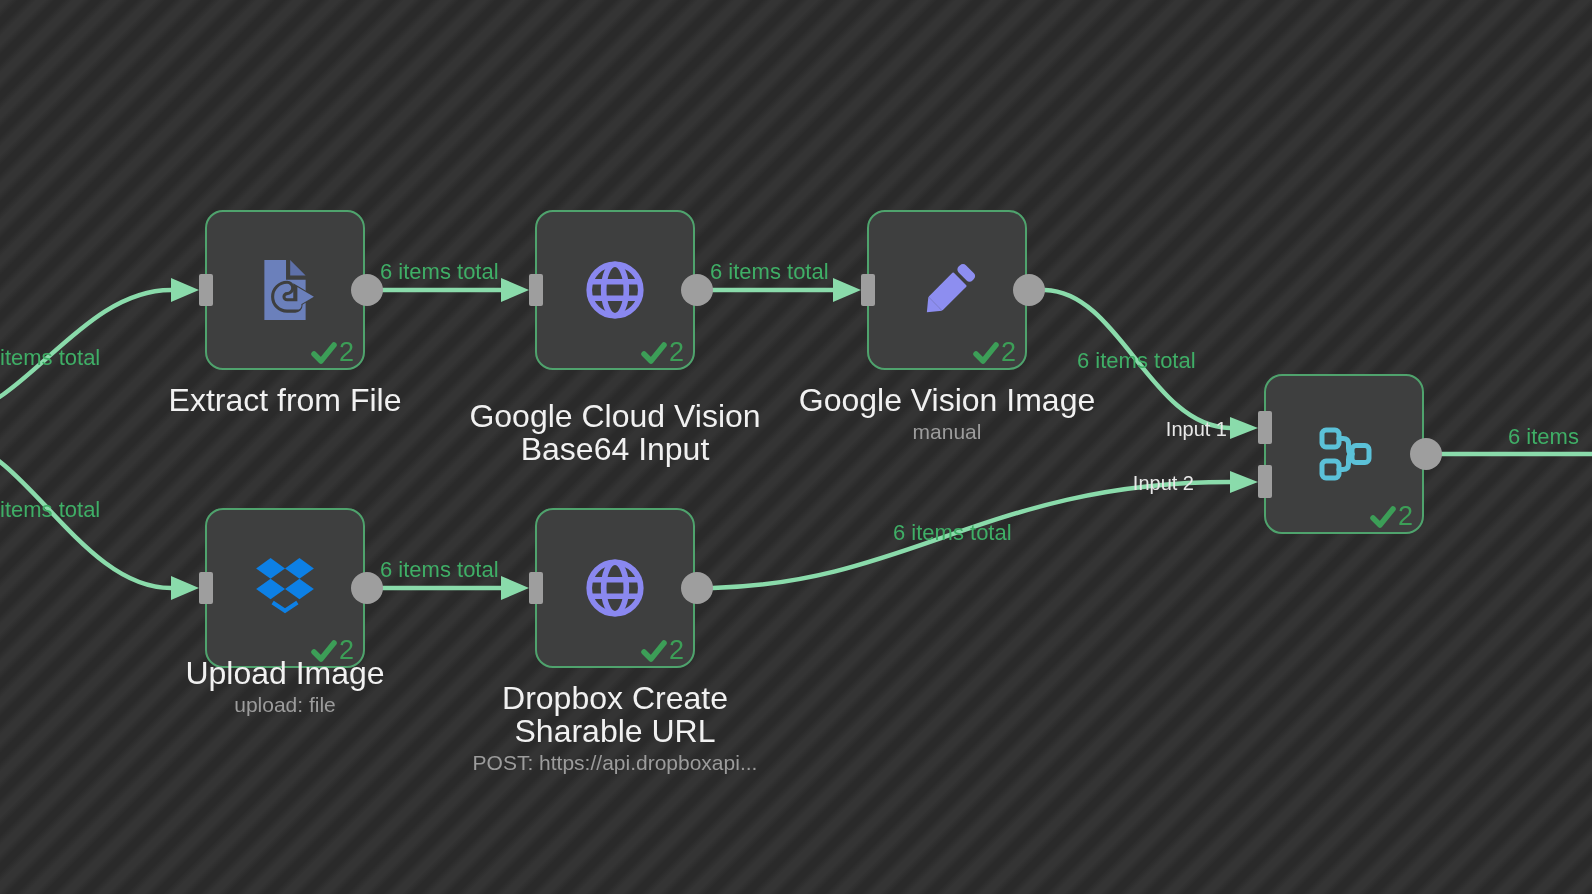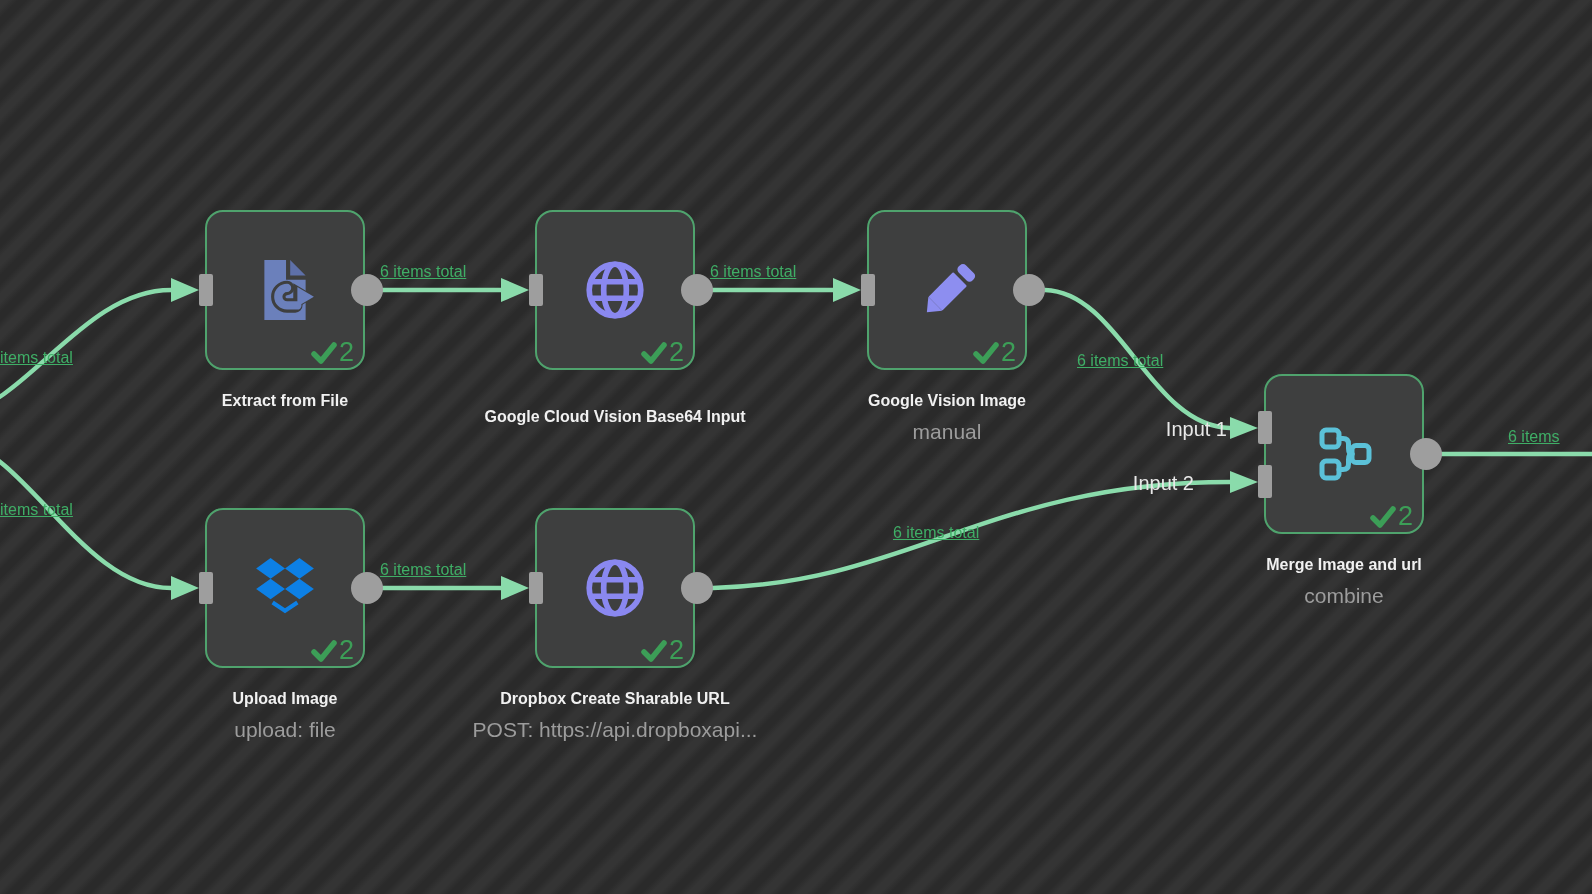--- a/index.html
+++ b/index.html
@@ -30,31 +30,31 @@
     position:absolute;right:9px;bottom:2px;
     display:flex;align-items:center;gap:2px;
   }
   .badge .count{
     color:#3c9e57;font-size:27px;line-height:27px;font-weight:400;
   }
   .node-label{
     position:absolute;z-index:2;width:320px;text-align:center;
   }
   .node-label .title{
-    color:#f1f1f1;font-size:16px;font-weight:700;line-height:33px;
+    color:#f1f1f1;font-size:32px;font-weight:400;line-height:33px;
   }
   .node-label .subtitle{
     color:#9c9c9c;font-size:21px;font-weight:400;line-height:28px;margin-top:1px;
   }
   .title-narrow-300{max-width:300px;margin:16px auto;}
   .title-narrow-260{max-width:260px;margin:0 auto;}
 
   .edge-label{
     position:absolute;z-index:4;
-    color:#3fae66;font-size:16px;line-height:26px;white-space:nowrap;text-decoration:underline;
+    color:#3fae66;font-size:22px;line-height:26px;white-space:nowrap;
   }
   .port-label{
     position:absolute;z-index:4;
     color:#e8e8e8;font-size:20px;line-height:20px;
     width:88px;text-align:right;white-space:nowrap;
   }
   .in-rect{
     position:absolute;z-index:3;
     width:14px;height:32px;background:#9e9e9e;border-radius:2px;
   }
@@ -154,21 +154,21 @@
       <polygon points="32,33 46,23 60,33 46,43" fill="#0d80e5"></polygon>
       <polyline points="20,46 32,54 44,46" stroke="#0d80e5" stroke-width="4" fill="none"></polyline>
     </svg>
     <div class="badge">
       <svg width="26" height="24" viewBox="0 0 26 24">
         <path d="M3 13 L10 20 L23 4" stroke="#3c9e57" stroke-width="5.5" fill="none" stroke-linecap="round" stroke-linejoin="round"></path>
       </svg>
       <span class="count">2</span>
     </div>
   </div>
-  <div class="node-label" style="left:125px;top:682px">
+  <div class="node-label" style="left:125px;top:657px">
     <div class="title">Upload Image</div>
     <div class="subtitle">upload: file</div>
   </div>
 
   <div class="node" style="left:535px;top:508px">
     <svg width="66" height="66" viewBox="0 0 64 64">
       <circle cx="32" cy="32" r="25" stroke="#8a88f0" stroke-width="5.5" fill="none"></circle>
       <ellipse cx="32" cy="32" rx="11" ry="25" stroke="#8a88f0" stroke-width="5.5" fill="none"></ellipse>
       <line x1="9.5" y1="24" x2="54.5" y2="24" stroke="#8a88f0" stroke-width="5.5"></line>
       <line x1="9.5" y1="40" x2="54.5" y2="40" stroke="#8a88f0" stroke-width="5.5"></line>
@@ -192,24 +192,20 @@
       <rect x="40" y="23.5" width="17" height="17" rx="4" stroke="#5bc1d8" stroke-width="5" fill="none"></rect>
       <path d="M27 16.5 H31 Q36.5 16.5 36.5 22 V26.5 Q36.5 32 40 32" stroke="#5bc1d8" stroke-width="5" fill="none" stroke-linecap="round"></path>
       <path d="M27 47.5 H31 Q36.5 47.5 36.5 42 V37.5 Q36.5 32 40 32" stroke="#5bc1d8" stroke-width="5" fill="none" stroke-linecap="round"></path>
     </svg>
     <div class="badge">
       <svg width="26" height="24" viewBox="0 0 26 24">
         <path d="M3 13 L10 20 L23 4" stroke="#3c9e57" stroke-width="5.5" fill="none" stroke-linecap="round" stroke-linejoin="round"></path>
       </svg>
       <span class="count">2</span>
     </div>
-  </div>
-  <div class="node-label" style="left:1184px;top:548px">
-    <div class="title">Merge Image and url</div>
-    <div class="subtitle">combine</div>
   </div>
 
   <div class="in-rect" style="left:199px;top:274px"></div>
   <div class="in-rect" style="left:529px;top:274px"></div>
   <div class="in-rect" style="left:861px;top:274px"></div>
   <div class="in-rect" style="left:199px;top:572px"></div>
   <div class="in-rect" style="left:529px;top:572px"></div>
   <div class="in-rect tall" style="left:1258px;top:411px"></div>
   <div class="in-rect tall" style="left:1258px;top:465px"></div>
 

